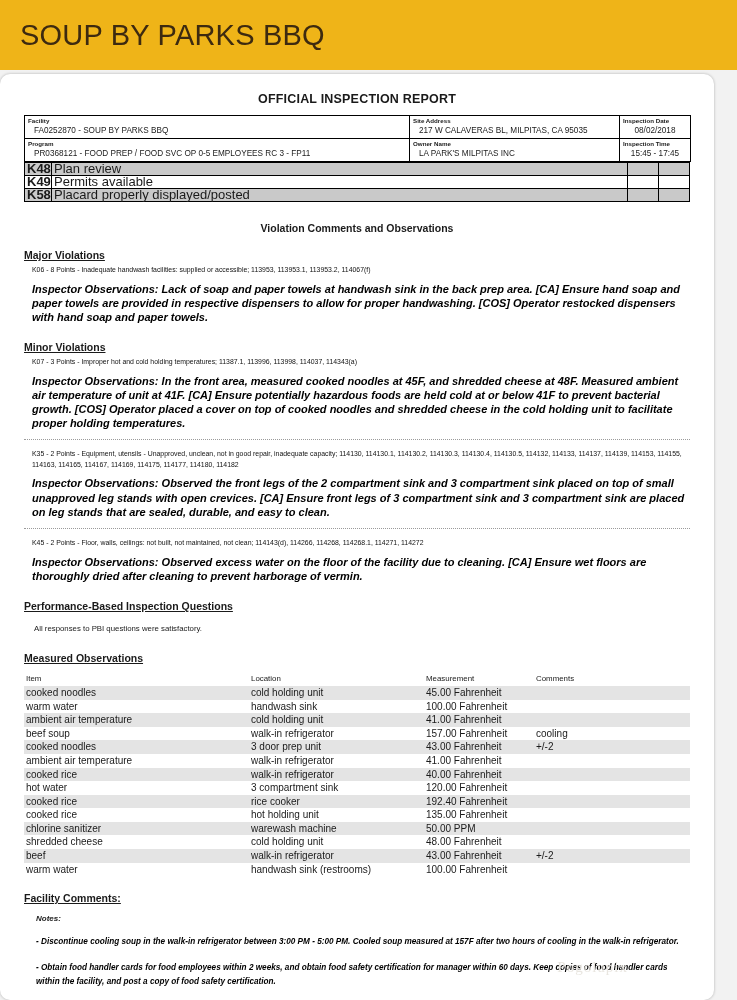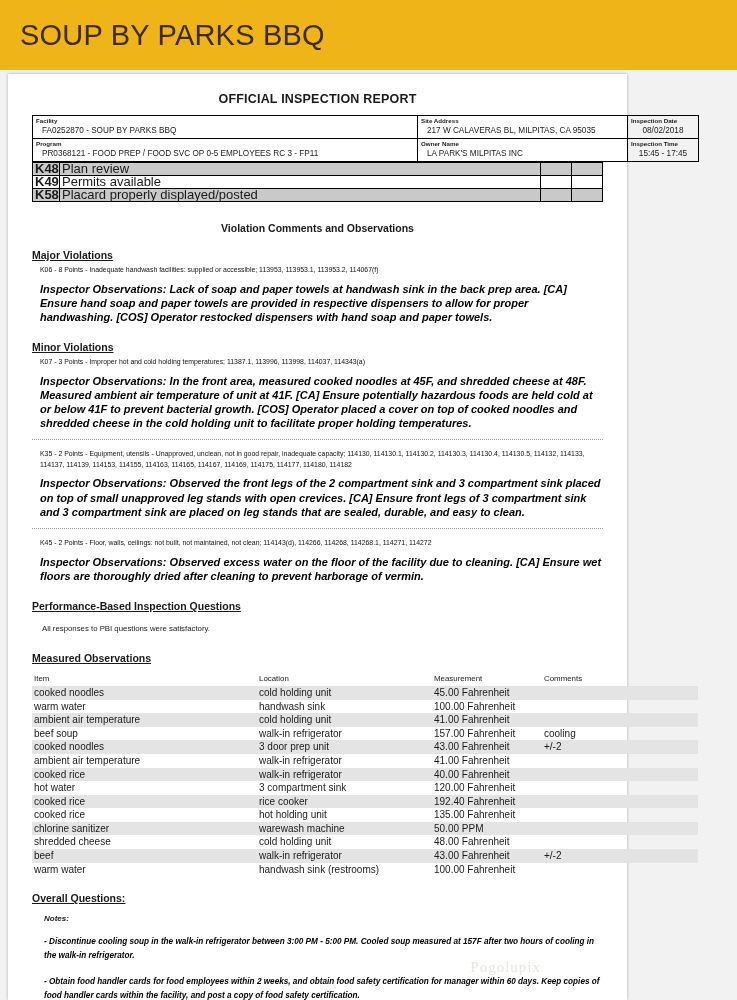--- a/index.html
+++ b/index.html
@@ -37,28 +37,29 @@
   
   .page-wrap {
     position: relative;
     width: 737px;
     height: 930px;
     background: #f2f2f2;
     box-sizing: border-box;
   }
   .page {
     position: absolute;
-    left: 8px;
+    left: 0;
     top: 4px;
-    width: 619px;
+    width: 714px;
     height: 926px;
     background: #ffffff;
     box-shadow: 0 0 3px rgba(0,0,0,0.28);
     box-sizing: border-box;
     padding: 0 24px;
+    border-radius: 10px;
   }
 
   .doc-title {
     text-align: center;
     font-size: 12.5px;
     font-weight: bold;
     margin-top: 18px;
     margin-bottom: 9px;
     letter-spacing: 0.2px;
   }
@@ -434,21 +435,21 @@
               <td>warm water</td>
               <td>handwash sink (restrooms)</td>
               <td>100.00 Fahrenheit</td>
               <td></td>
             </tr>
           </tbody>
       </table>
     </div>
 
     <div>
-      <div class="oc-head">Overall Questions:</div>
+      <div class="oc-head">Facility Comments:</div>
       <div class="notes-lbl">Notes:</div>
       <div id="notes-list">
           <div class="note-p">- Discontinue cooling soup in the walk-in refrigerator between 3:00 PM - 5:00 PM. Cooled soup measured at 157F after two hours of cooling in the walk-in refrigerator.</div>
           <div class="note-p">- Obtain food handler cards for food employees within 2 weeks, and obtain food safety certification for manager within 60 days. Keep copies of food handler cards within the facility, and post a copy of food safety certification.</div>
         </div>
     </div>
 
     <div class="watermark">Pogolupix</div>
 
   </div>

